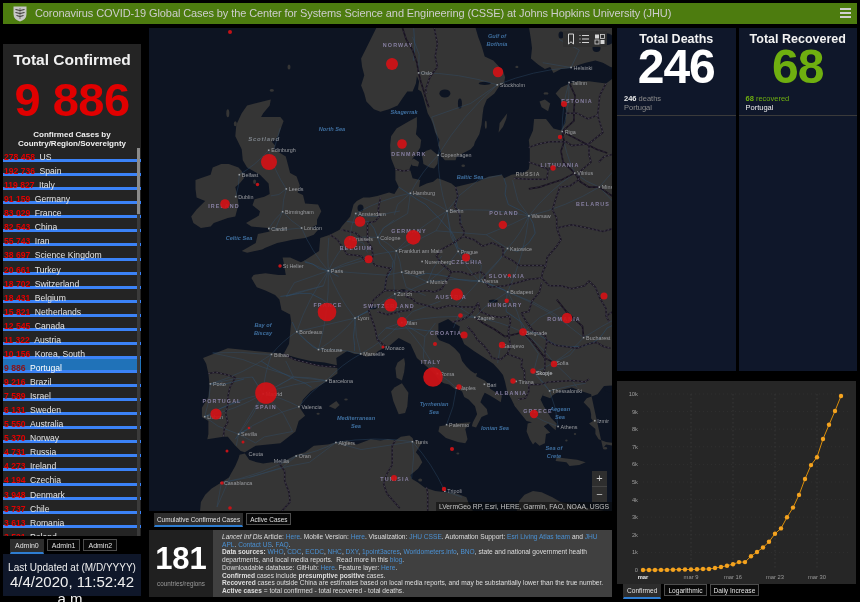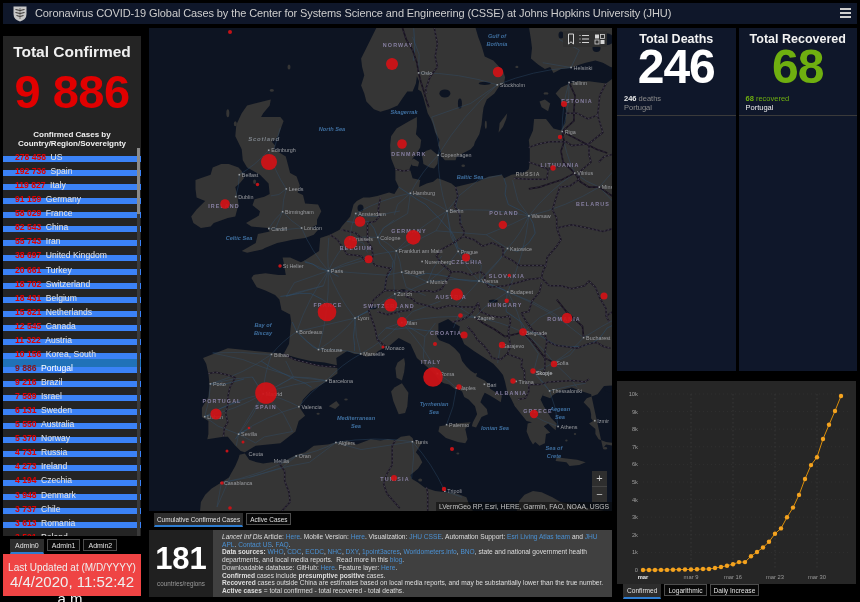--- a/index.html
+++ b/index.html
@@ -1,36 +1,36 @@
 <!DOCTYPE html>
 <html><head><meta charset="utf-8"><style>
 *{margin:0;padding:0;box-sizing:border-box}
 html,body{width:860px;height:602px;background:#000;font-family:"Liberation Sans",sans-serif;overflow:hidden}
 .abs{position:absolute}
-#hdr{left:3px;top:3px;width:854px;height:21px;background:#0f172a;color:#cdcdcd;font-size:11px;line-height:21px;letter-spacing:-0.1px}
+#hdr{left:3px;top:3px;width:854px;height:21px;background:#4d7c0f;color:#cdcdcd;font-size:11px;line-height:21px;letter-spacing:-0.1px}
 #hdr .ttl{position:absolute;left:32px;top:0}
-#tc{left:3px;top:36px;width:138px;height:95px;background:#242424;text-align:center}
+#tc{left:3px;top:44px;width:138px;height:95px;background:#242424;text-align:center}
 #tc h2{position:absolute;width:100%;top:7px;font-size:15.5px;color:#f0f0f0;font-weight:bold}
 #tc .num{position:absolute;width:100%;top:30px;font-size:47px;line-height:52px;font-weight:bold;color:#e10000;letter-spacing:-0.5px}
 #list{left:3px;top:128px;width:138px;height:408px;background:#242424;overflow:hidden}
 #list h3{font-size:8px;color:#f0f0f0;text-align:center;padding-top:3px;line-height:8.5px}
 #rows{margin-top:0px}
-#rows div{height:14.07px;line-height:14.07px;padding-left:12px;border-bottom:6px solid #3b82f6;white-space:nowrap}
+#rows div{height:14.07px;line-height:14.07px;padding-left:1px;border-bottom:3px solid #3b82f6;white-space:nowrap}
 #rows b{color:#e10000;font-size:8.6px}
 #rows span{color:#e4e4e4;font-size:8.6px}
 #rows div.sel{background:#2072b8}
 #rows div.sel b{color:#8c1216}
 #rows div.sel span{color:#fff}
 #sbar{left:137px;top:148px;width:3px;height:388px;background:#3a3a3a}
 #sthumb{left:137px;top:148px;width:3px;height:66px;background:#8a8a8a}
 .tabs{position:absolute;font-size:7px;color:#e0e0e0}
 .tabs .t{float:left;padding:0 4px;height:12px;line-height:12px;background:#090909;border:1px solid #4d4d4d;margin-right:3px}
 .tabs .t.on{background:#2d2d2d;border:1px solid #2d2d2d;border-bottom:2.5px solid #2e7dd1;height:14.5px}
 #atabs{left:10px;top:539px}
-#lu{left:3px;top:554px;width:138px;height:42px;background:#ef4444;color:#efefef;text-align:center}
+#lu{left:3px;top:554px;width:138px;height:42px;background:#0f172a;color:#efefef;text-align:center}
 #lu .l1{font-size:10px;margin-top:8px}
 #lu .l2{font-size:15px;font-weight:normal;margin-top:0}
 #map{left:149px;top:28px;width:463px;height:483px;background:#0d1422;overflow:hidden}
 #mtools{left:563px;top:31px;width:44px;height:16px;background:rgba(48,48,48,0.95);border-radius:1px}
 #mzoom{left:592px;top:471px;width:15px;height:31px;background:#2e2e2e;color:#ccc;font-size:11px;text-align:center;line-height:15px}
 #attr{right:248px;top:502px;background:rgba(10,10,10,0.55);color:#c2c2c2;font-size:6.8px;padding:1px 3px}
 #mtabs{left:154px;top:512.5px}
 #info{left:149px;top:530px;width:463px;height:67px;background:#404040}
 #i181{position:absolute;left:0;top:0;width:64px;height:67px;background:#202020;text-align:center;color:#fff}
 #i181 .n{font-size:31px;font-weight:bold;margin-top:11px}
@@ -69,24 +69,24 @@
     <h2>Total Confirmed</h2>
     <div class="num">9 886</div>
   </div>
 <div id="list" class="abs">
     <h3>Confirmed Cases by<br>Country/Region/Sovereignty</h3>
     <div id="rows">
       <div><b>278 458</b> <span>US</span></div>
 <div><b>192 736</b> <span>Spain</span></div>
 <div><b>119 827</b> <span>Italy</span></div>
 <div><b>91 159</b> <span>Germany</span></div>
-<div><b>58 029</b> <span>France</span></div>
+<div><b>83 029</b> <span>France</span></div>
 <div><b>82 543</b> <span>China</span></div>
 <div><b>55 743</b> <span>Iran</span></div>
-<div><b>38 697</b> <span>United Kingdom</span></div>
+<div><b>38 697</b> <span>Science Kingdom</span></div>
 <div><b>20 661</b> <span>Turkey</span></div>
 <div><b>18 702</b> <span>Switzerland</span></div>
 <div><b>18 431</b> <span>Belgium</span></div>
 <div><b>15 821</b> <span>Netherlands</span></div>
 <div><b>12 545</b> <span>Canada</span></div>
 <div><b>11 322</b> <span>Austria</span></div>
 <div><b>10 156</b> <span>Korea, South</span></div>
 <div class="sel"><b>9 886</b> <span>Portugal</span></div>
 <div><b>9 216</b> <span>Brazil</span></div>
 <div><b>7 589</b> <span>Israel</span></div>

